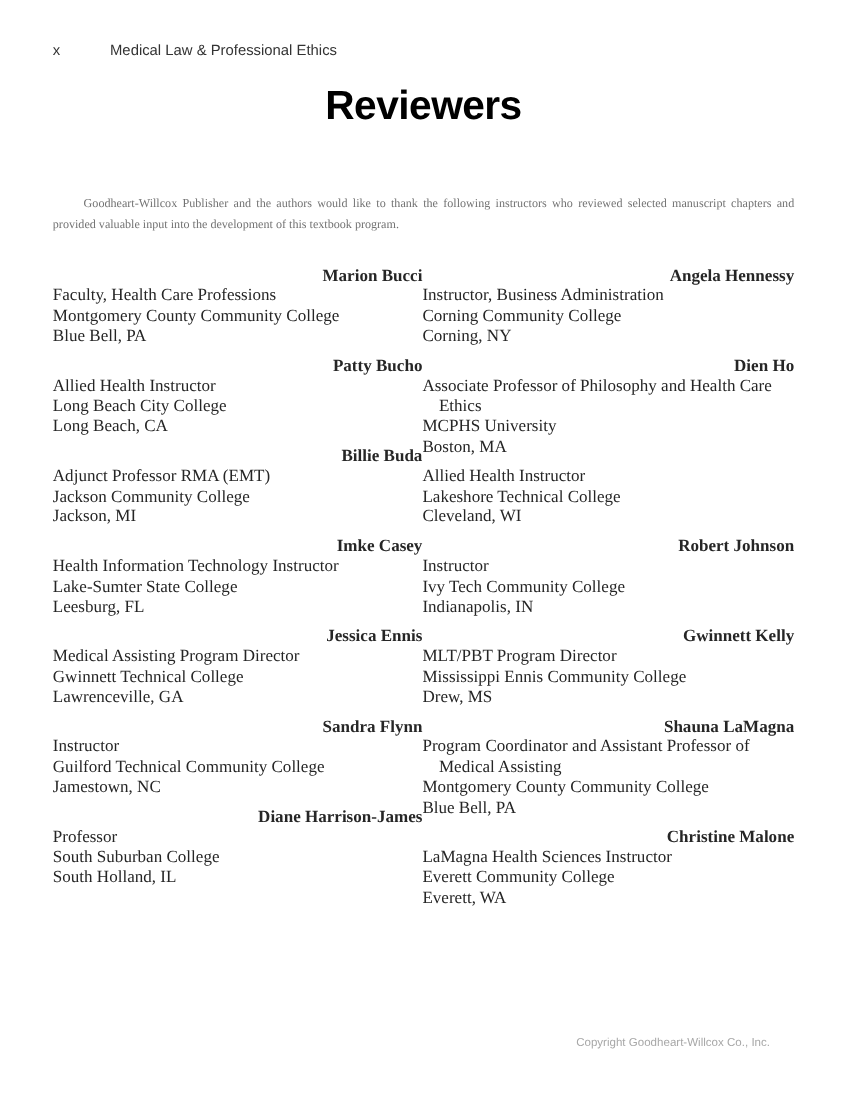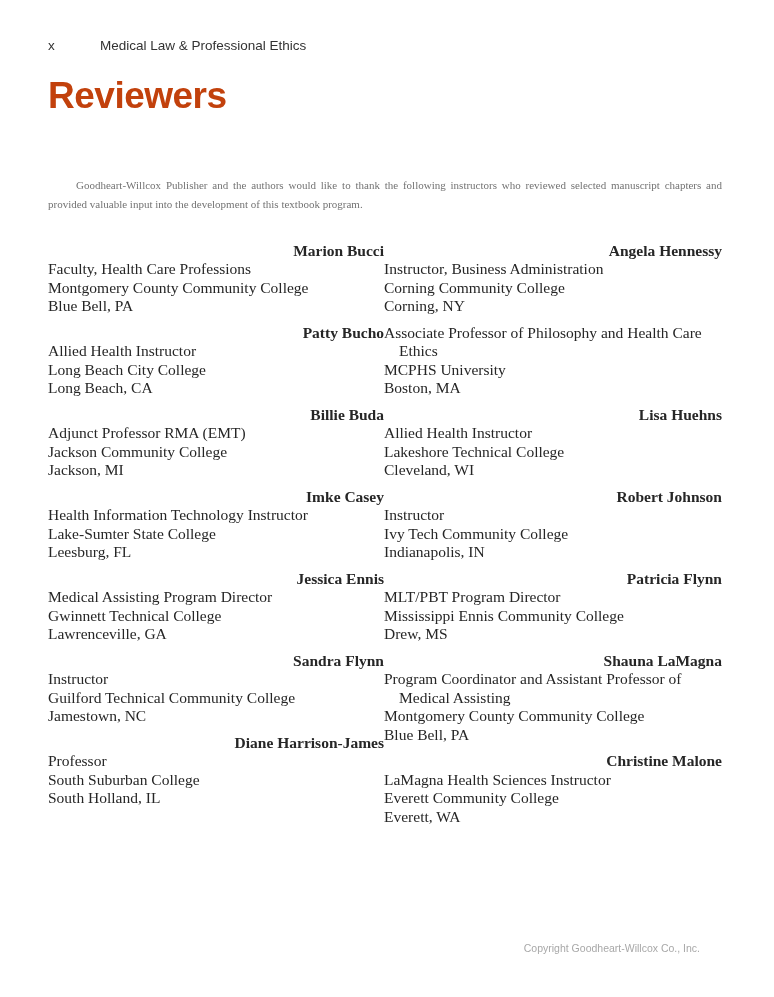--- a/index.html
+++ b/index.html
@@ -89,21 +89,21 @@
 </head>
 <body>
 
 <div class="page">
 
   <div class="running-head">
     <span class="folio">x</span>
     <span>Medical Law &amp; Professional Ethics</span>
   </div>
 
-  <h1 class="page-title" style="color: #c2410c;">Reviewers</h1>
+  <h1 class="page-title" style="color: #000000; text-align: center;">Reviewers</h1>
 
   <p class="intro">Goodheart-Willcox Publisher and the authors would like to thank the following instructors who reviewed selected manuscript chapters and provided valuable input into the development of this textbook program.</p>
 
   <div class="columns">
 
     <div class="col-left">
       <div class="entry">
         <div class="name">Marion Bucci</div>
         <div class="line">Faculty, Health Care Professions</div>
         <div class="line">Montgomery County Community College</div>
@@ -148,38 +148,38 @@
     </div>
 
     <div class="col-right">
       <div class="entry">
         <div class="name">Angela Hennessy</div>
         <div class="line">Instructor, Business Administration</div>
         <div class="line">Corning Community College</div>
         <div class="line">Corning, NY</div>
       </div>
       <div class="entry">
+        <div class="name">Dien Ho</div>
         <div class="line">Associate Professor of Philosophy and Health Care Ethics</div>
         <div class="line">MCPHS University</div>
         <div class="line">Boston, MA</div>
       </div>
       <div class="entry">
-        <div class="name">Lisa Huehns</div>
         <div class="line">Allied Health Instructor</div>
         <div class="line">Lakeshore Technical College</div>
         <div class="line">Cleveland, WI</div>
       </div>
       <div class="entry">
         <div class="name">Robert Johnson</div>
         <div class="line">Instructor</div>
         <div class="line">Ivy Tech Community College</div>
         <div class="line">Indianapolis, IN</div>
       </div>
       <div class="entry">
-        <div class="name">Patricia Flynn</div>
+        <div class="name">Gwinnett Kelly</div>
         <div class="line">MLT/PBT Program Director</div>
         <div class="line">Mississippi Ennis Community College</div>
         <div class="line">Drew, MS</div>
       </div>
       <div class="entry">
         <div class="name">Shauna LaMagna</div>
         <div class="line">Program Coordinator and Assistant Professor of Medical Assisting</div>
         <div class="line">Montgomery County Community College</div>
         <div class="line">Blue Bell, PA</div>
       </div>

